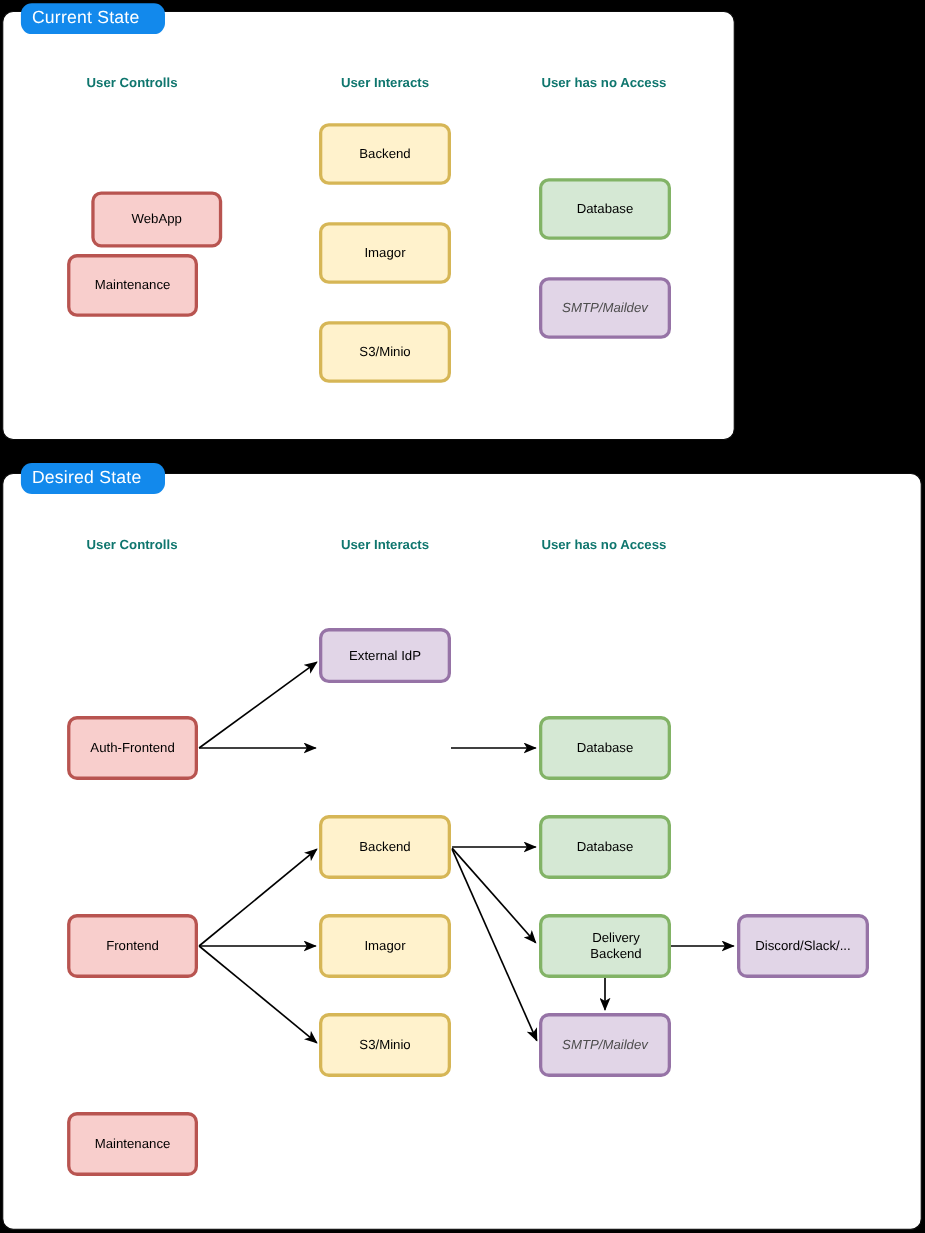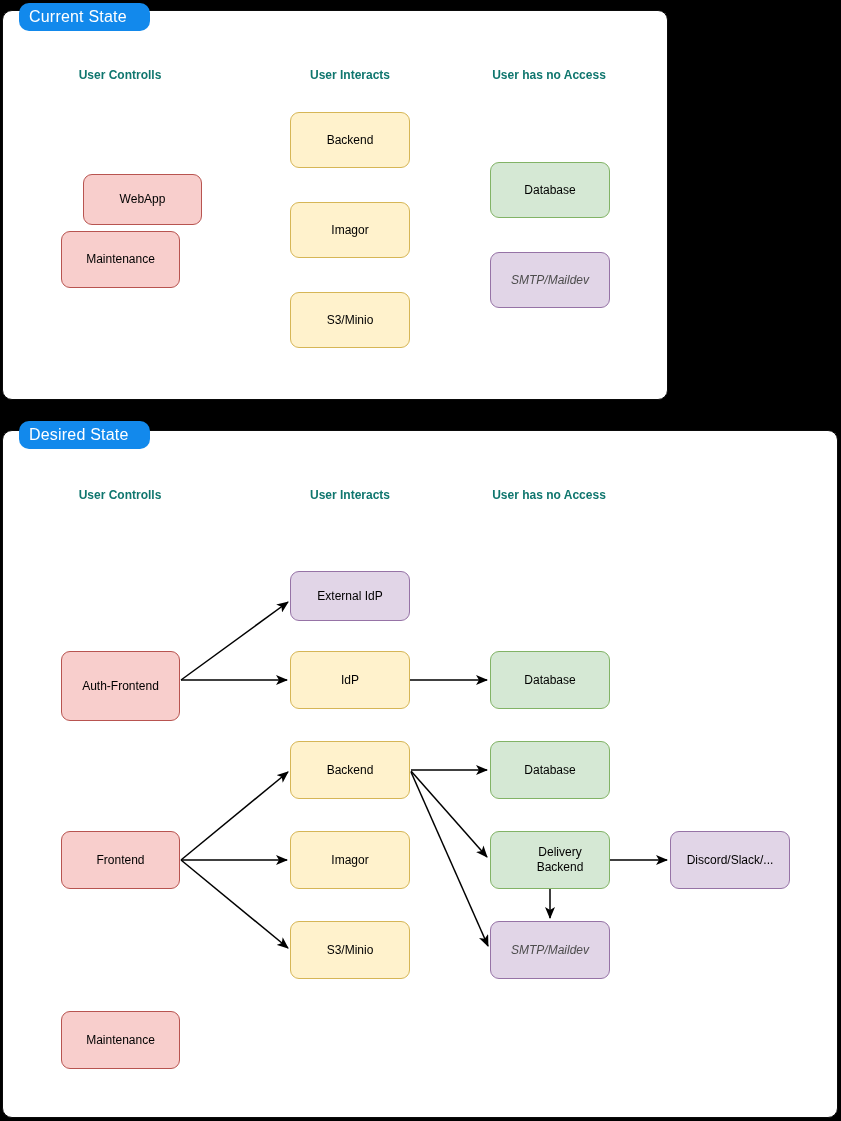--- a/index.html
+++ b/index.html
@@ -51,21 +51,21 @@
     text-align: center;
     font-size: 12px;
     font-weight: bold;
     color: #0f766e;
     z-index: 3;
   }
   .node {
     position: absolute;
     box-sizing: border-box;
     border-radius: 9px;
-    border: 1px solid #f97316;
+    border: 3px solid #f97316;
     display: flex;
     flex-direction: column;
     align-items: center;
     justify-content: center;
     text-align: center;
     font-size: 12px;
     color: #000;
     line-height: 15px;
     z-index: 3;
   }
@@ -131,23 +131,22 @@
     <path class="edge" d="M181,860 L288,772" marker-end="url(#arrow)"></path>
     <path class="edge" d="M181,860 L287,860" marker-end="url(#arrow)"></path>
     <path class="edge" d="M181,860 L288,948" marker-end="url(#arrow)"></path>
     <path class="edge" d="M411,770 L487,770" marker-end="url(#arrow)"></path>
     <path class="edge" d="M411,771 L487,857" marker-end="url(#arrow)"></path>
     <path class="edge" d="M411,772 L488,946" marker-end="url(#arrow)"></path>
     <path class="edge" d="M610,860 L667,860" marker-end="url(#arrow)"></path>
     <path class="edge" d="M550,889 L550,918" marker-end="url(#arrow)"></path>
   </svg>
 
-  <div class="node c-red" style="left:61px;top:651px;width:119px;height:70px;">Auth-Frontend</div>
+  <div class="node c-red" style="left:61px;top:651px;width:119px;height:58px;">Auth-Frontend</div>
   <div class="node c-purple" style="left:290px;top:571px;width:120px;height:50px;">External IdP</div>
-  <div class="node c-yellow" style="left:290px;top:651px;width:120px;height:58px;">IdP</div>
   <div class="node c-green" style="left:490px;top:651px;width:120px;height:58px;">Database</div>
 
   <div class="node c-red" style="left:61px;top:831px;width:119px;height:58px;">Frontend</div>
   <div class="node c-yellow" style="left:290px;top:741px;width:120px;height:58px;">Backend</div>
   <div class="node c-yellow" style="left:290px;top:831px;width:120px;height:58px;">Imagor</div>
   <div class="node c-yellow" style="left:290px;top:921px;width:120px;height:58px;">S3/Minio</div>
 
   <div class="node c-green" style="left:490px;top:741px;width:120px;height:58px;">Database</div>
   <div class="node c-green" style="left:490px;top:831px;width:120px;height:58px;padding-left:20px;">
     <span>Delivery</span>

